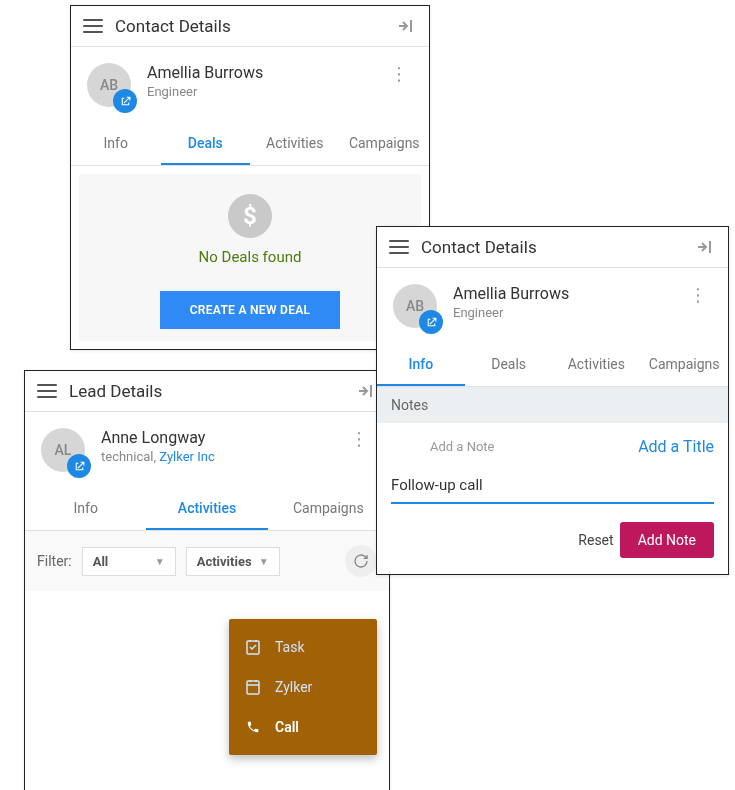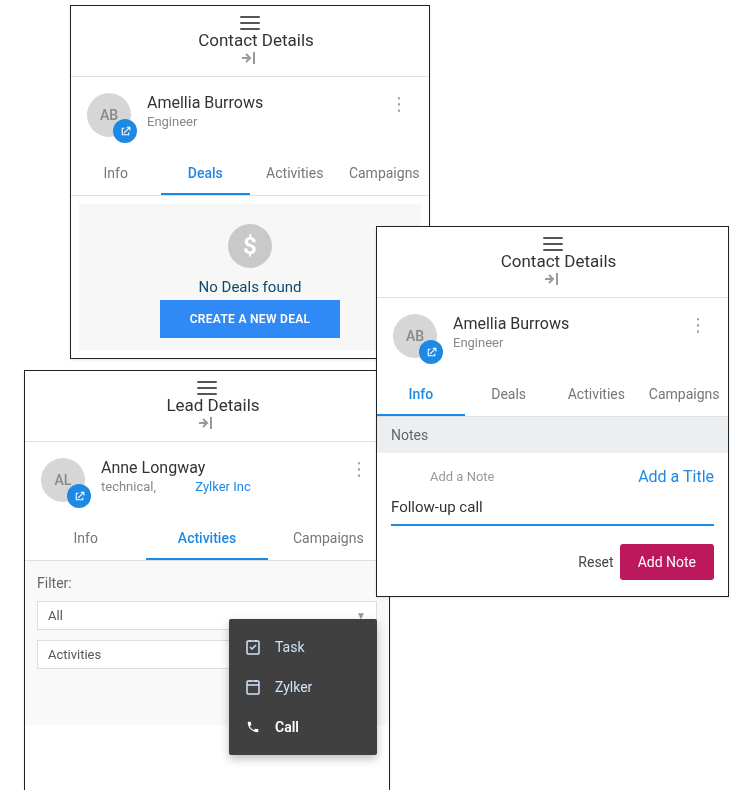--- a/index.html
+++ b/index.html
@@ -1,67 +1,67 @@
 <!DOCTYPE html>
 <html><head>
 <meta charset="utf-8">
 <style>
 * { box-sizing: border-box; margin: 0; padding: 0; font-family: -apple-system, BlinkMacSystemFont, "Segoe UI", Roboto, Arial, sans-serif; }
 body { background: #fff; width: 735px; height: 790px; position: relative; overflow: hidden; }
 
 .panel { position: absolute; background: #fff; border: 1px solid #222; box-shadow: 0 1px 3px rgba(0,0,0,0.1); }
 
-.header { display: flex; align-items: center; padding: 10px 12px; border-bottom: 1px solid #e0e0e0; flex-direction: column; }
+.header { display: flex; align-items: center; padding: 10px 12px; border-bottom: 1px solid #e0e0e0; }
 .hamburger { width: 20px; height: 14px; display: flex; flex-direction: column; justify-content: space-between; cursor: pointer; }
 .hamburger span { height: 2px; background: #555; border-radius: 1px; }
 .header-title { font-size: 17px; color: #333; margin-left: 12px; flex: 1; }
 .collapse-icon { color: #888; cursor: pointer; }
 
 .contact-row { display: flex; align-items: flex-start; padding: 16px; position: relative; justify-content: center; }
 .avatar { width: 44px; height: 44px; border-radius: 50%; background: #d6d6d6; display: flex; align-items: center; justify-content: center; color: #888; font-size: 14px; font-weight: 500; position: relative; flex-shrink: 0; }
 .link-badge { position: absolute; bottom: -6px; right: -6px; width: 24px; height: 24px; background: #1e88e5; border-radius: 50%; display: flex; align-items: center; justify-content: center; }
 .link-badge svg { width: 13px; height: 13px; fill: #fff; }
 .contact-info { margin-left: 16px; flex: 1; }
 .contact-name { font-size: 16px; color: #333; margin-bottom: 2px; }
 .contact-role { font-size: 13px; color: #888; }
-.contact-role .company { color: #1e88e5; margin-left: 36px; }
+.contact-role .company { color: #1e88e5; }
 .more-dots { color: #999; cursor: pointer; font-size: 18px; letter-spacing: -1px; padding: 0 6px; }
 
 .tabs { display: flex; border-bottom: 1px solid #e0e0e0; }
 .tab { flex: 1; text-align: center; padding: 12px 4px; font-size: 14px; color: #777; cursor: pointer; border-bottom: 2px solid transparent; }
 .tab.active { color: #1e88e5; border-bottom-color: #1e88e5; font-weight: 500; }
 
 
 .panel1 { top: 5px; left: 70px; width: 360px; }
 .deals-empty { background: #f7f7f7; margin: 8px; padding: 20px 0 12px; text-align: center; }
 .dollar-circle { width: 44px; height: 44px; border-radius: 50%; background: #c9c9c9; margin: 0 auto 10px; display: flex; align-items: center; justify-content: center; color: #fff; font-size: 24px; font-weight: bold; }
-.no-deals { color: #0c4a6e; font-size: 15px; margin-bottom: 4px; }
+.no-deals { color: #4d7c0f; font-size: 15px; margin-bottom: 25px; }
 .create-deal-btn { display: inline-block; background: #2f8af5; color: #fff; font-size: 12px; font-weight: 600; letter-spacing: 0.3px; padding: 12px 30px; border: none; cursor: pointer; }
 
 
 .panel2 { top: 370px; left: 24px; width: 366px; height: 466px; }
-.filter-row { display: flex; padding: 14px 12px; gap: 10px; background: #f9f9f9; flex-direction: column; }
+.filter-row { display: flex; align-items: center; padding: 14px 12px; gap: 10px; background: #f9f9f9; }
 .filter-label { font-size: 14px; color: #666; }
-.select { background: #fff; border: 1px solid #ddd; padding: 6px 10px; font-size: 13px; color: #555; cursor: pointer; display: flex; align-items: center; min-width: 94px; justify-content: space-between; }
+.select { background: #fff; border: 1px solid #ddd; padding: 6px 10px; font-size: 13px; color: #555; cursor: pointer; display: flex; align-items: center; min-width: 94px; justify-content: space-between; font-weight: bold; }
 .select .caret { font-size: 10px; color: #999; }
 .refresh-btn { width: 32px; height: 32px; border-radius: 50%; background: #eee; display: flex; align-items: center; justify-content: center; color: #888; cursor: pointer; margin-left: auto; }
 
-.action-menu { position: absolute; right: 12px; top: 248px; width: 148px; background: #404040; border-radius: 2px; padding: 8px 0; box-shadow: 0 4px 10px rgba(0,0,0,0.25); }
+.action-menu { position: absolute; right: 12px; top: 248px; width: 148px; background: #a16207; border-radius: 2px; padding: 8px 0; box-shadow: 0 4px 10px rgba(0,0,0,0.25); }
 .action-item { display: flex; align-items: center; padding: 12px 16px; color: #cfe3fb; font-size: 14px; cursor: pointer; gap: 14px; }
 .action-item.selected { color: #fff; font-weight: 600; }
 .action-item .aicon { width: 16px; display: flex; justify-content: center; }
 
 
 .panel3 { top: 226px; left: 376px; width: 353px; }
 .notes-header { background: #eceff1; padding: 10px 14px; font-size: 14px; color: #666; }
 .notes-body { padding: 14px 14px 0; }
 .note-top { display: flex; justify-content: space-between; align-items: center; margin-bottom: 8px; }
 .add-note-label { font-size: 13px; color: #999; margin-left: 39px; }
 .add-title-link { font-size: 16px; color: #1e88e5; cursor: pointer; }
-.note-input { width: 100%; border: none; border-bottom: 2px solid #1e88e5; outline: none; font-size: 15px; padding: 4px 0 8px; color: #333; }
+.note-input { width: 100%; border: none; border-bottom: 2px solid #1e88e5; outline: none; font-size: 15px; padding: 4px 0 8px; color: #333; margin-top: 8px; }
 .note-actions { display: flex; justify-content: flex-end; align-items: center; gap: 6px; padding: 18px 14px 16px; }
 .reset-link { font-size: 14px; color: #444; cursor: pointer; }
 .add-note-btn { background: #be185d; color: #fff; border: none; padding: 10px 18px; font-size: 14px; border-radius: 3px; cursor: pointer; }
 
 svg { display: block; }
 </style>
 </head>
 <body>
 
 <div class="panel panel1">

